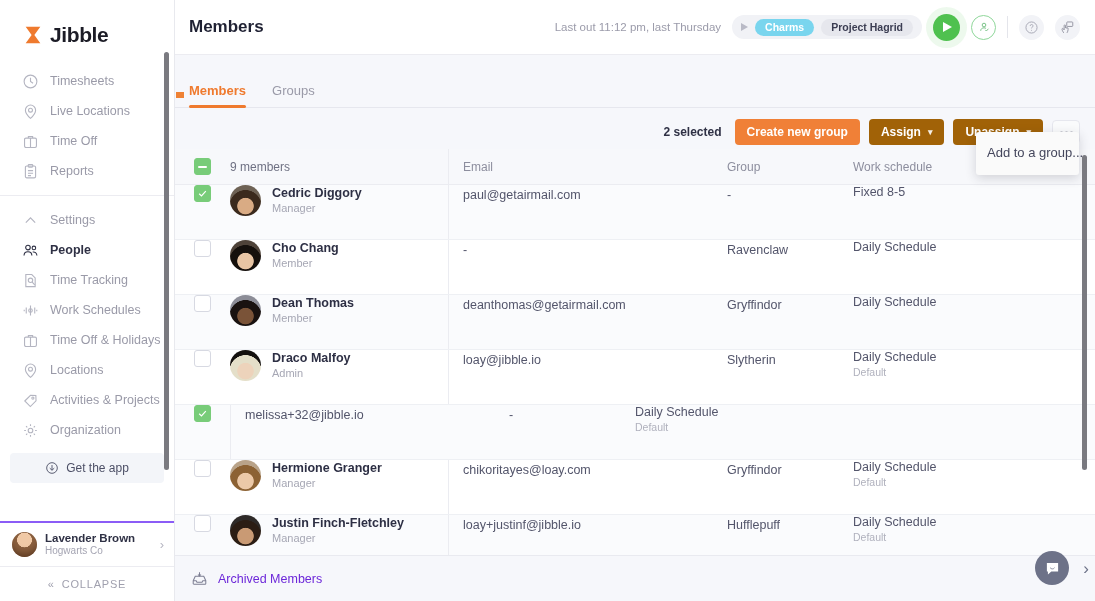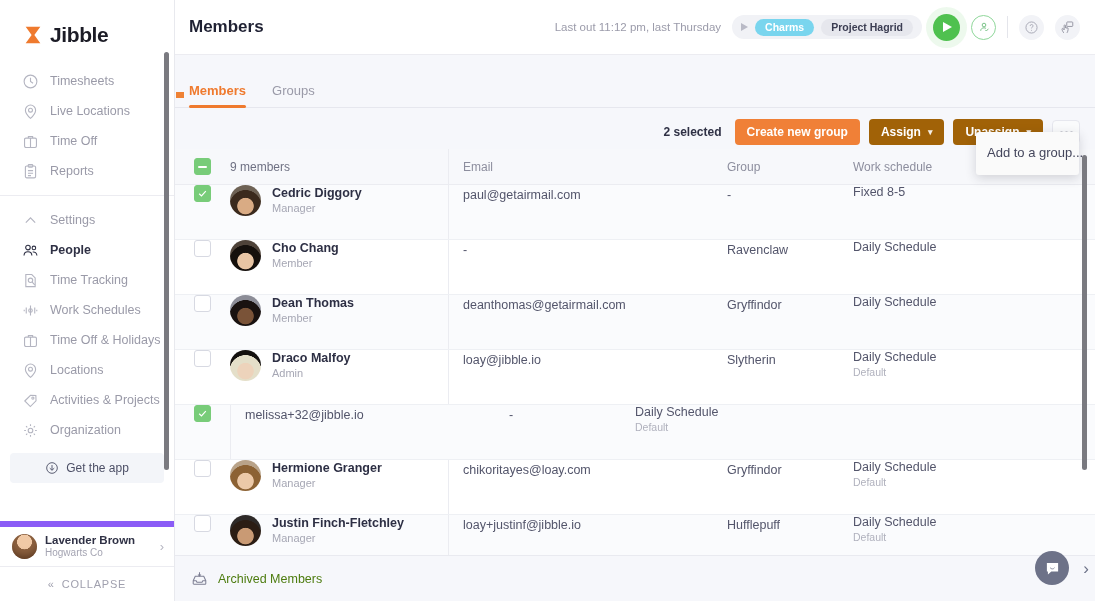--- a/index.html
+++ b/index.html
@@ -46,21 +46,21 @@
   .getapp {
     margin: 8px 10px 0 10px;
     height: 30px; border-radius: 4px;
     background: #f3f5f9;
     display: flex; align-items: center; justify-content: center; gap: 7px;
     color: #4c4f66; font-size: 12px; cursor: pointer;
   }
   .user-box {
     position: absolute; left: 0; bottom: 36px;
     width: 174px; height: 44px;
-    border-top: 6px solid #8b5cf6;
+    border-top: 2px solid #8b5cf6;
     display: flex; align-items: center; padding: 0 10px 0 12px; gap: 8px;
     cursor: pointer;
   }
   .user-avatar {
     width: 25px; height: 25px; border-radius: 50%;
     background: radial-gradient(circle at 50% 32%, #f0c9a6 0 34%, #8a5f3e 36% 100%);
     box-shadow: inset 0 -7px 7px -4px #5c3a22;
     flex: 0 0 25px;
   }
   .user-name { font-size: 11.5px; font-weight: bold; color: #2f3145; line-height: 1.25; }
@@ -212,21 +212,21 @@
   .cell-sub { font-size: 10.5px; color: #b0b1bd; margin-top: 2px; }
   .hdr-txt { font-size: 12px; color: #8d8e9e; }
   .hdr-count { font-size: 12px; color: #6f7183; }
 
   
   #footer {
     position: absolute; left: 0; right: 0; bottom: 0; height: 46px;
     background: #f6f7fb; border-top: 1px solid #e9eaf0;
     display: flex; align-items: center; padding-left: 16px; gap: 10px;
   }
-  .footer-txt { font-size: 12.5px; color: #4d7c0f; }
+  .footer-txt { font-size: 12.5px; color: #6d28d9; }
 
   
   #chat-bubble {
     position: absolute; right: 26px; bottom: 16px;
     width: 34px; height: 34px; border-radius: 50%;
     background: #6d7288;
     display: flex; align-items: center; justify-content: center;
     cursor: pointer; z-index: 60;
   }
   #next-chevron {

